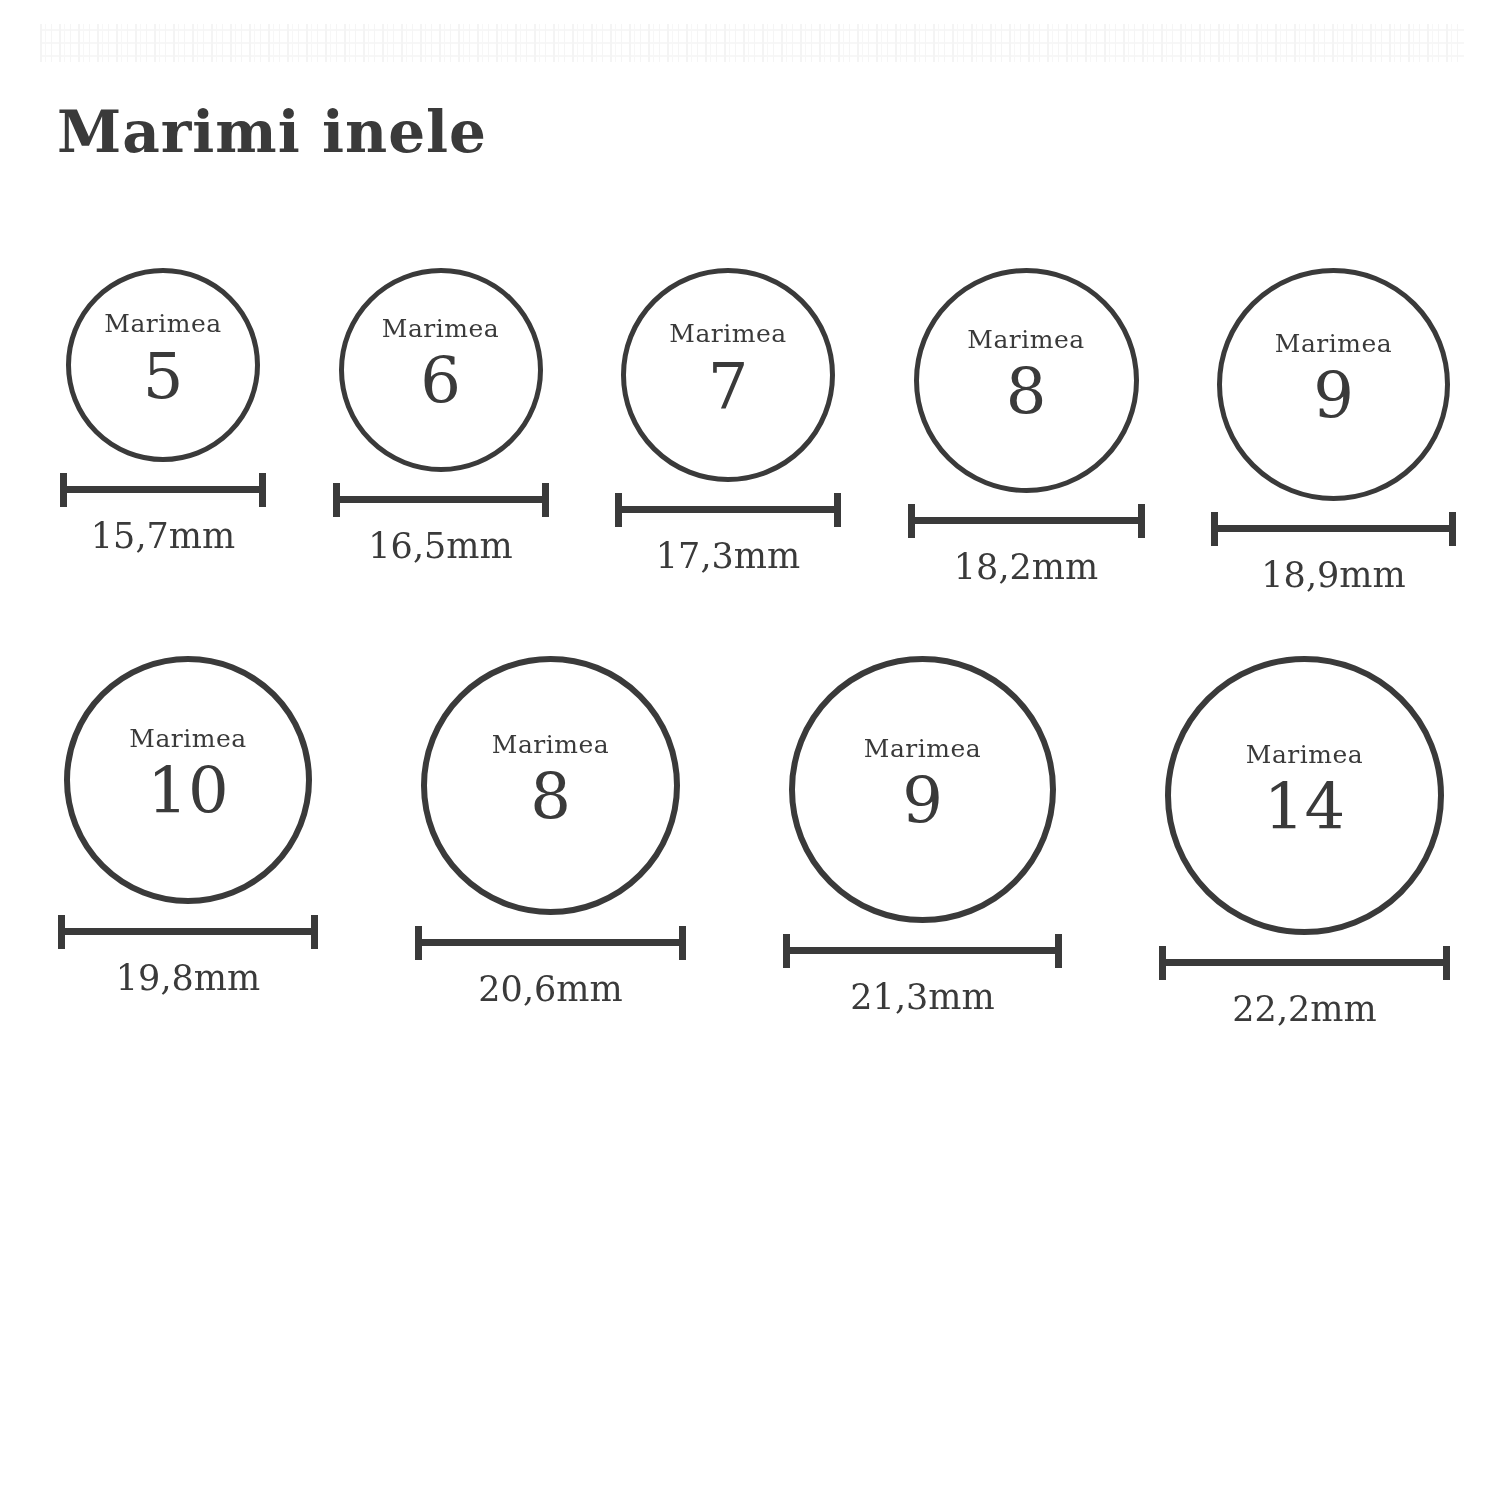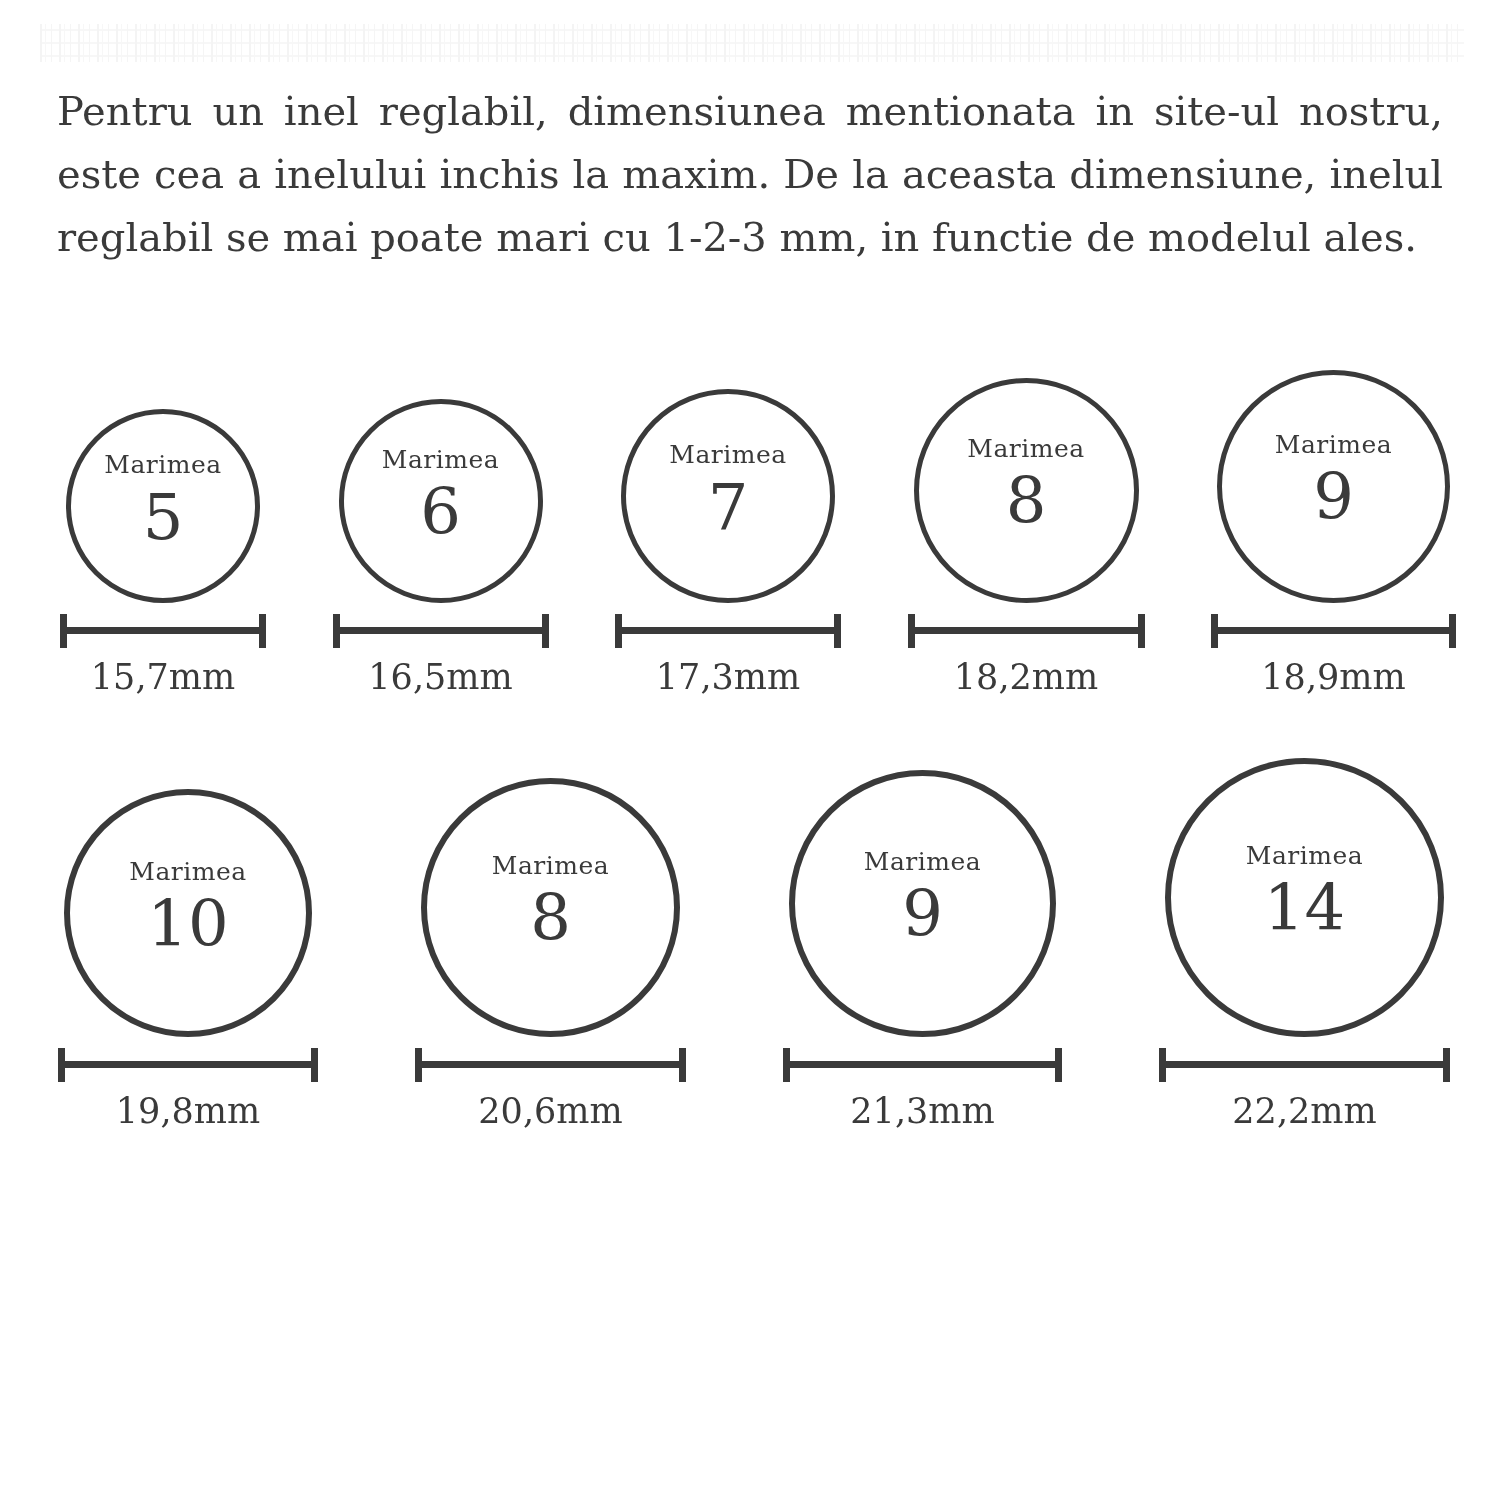--- a/index.html
+++ b/index.html
@@ -33,21 +33,20 @@
 
   p.intro {
     margin: 80px 57px 0 57px;
     font-size: 40px;
     line-height: 1.58;
     text-align: justify;
   }
 
   .row {
     display: flex;
-    align-items: flex-end;
     justify-content: space-between;
   }
   .row.top    { margin: 100px 44px 0 60px; }
   .row.bottom { margin: 60px 50px 0 58px; }
 
   .cell { display: flex; flex-direction: column; align-items: center; }
 
   .circle {
     border: 5px solid var(--ink);
     border-radius: 50%;
@@ -73,22 +72,22 @@
   }
 
   .mm-value { margin-top: 8px; font-size: 35px; line-height: 1.2; }
 </style>
 </head>
 <body>
 
 <div class="page">
   <div class="artifact"></div>
 
+  <h1 class="title">Marimi inele</h1>
 
-  <p class="intro">Pentru un inel reglabil, dimensiunea mentionata in site-ul nostru, este cea a inelului inchis la maxim. De la aceasta dimensiune, inelul reglabil se mai poate mari cu 1-2-3 mm, in functie de modelul ales.</p>
 
   <div class="row top" id="row0">
       <div class="cell">
     <div class="circle" style="width: 194px; height: 194px;">
       <div class="circle-inner">
         <span class="ring-label">Marimea</span>
         <span class="ring-number">5</span>
       </div>
     </div>
     <div class="measure" style="width: 206px;"></div>

